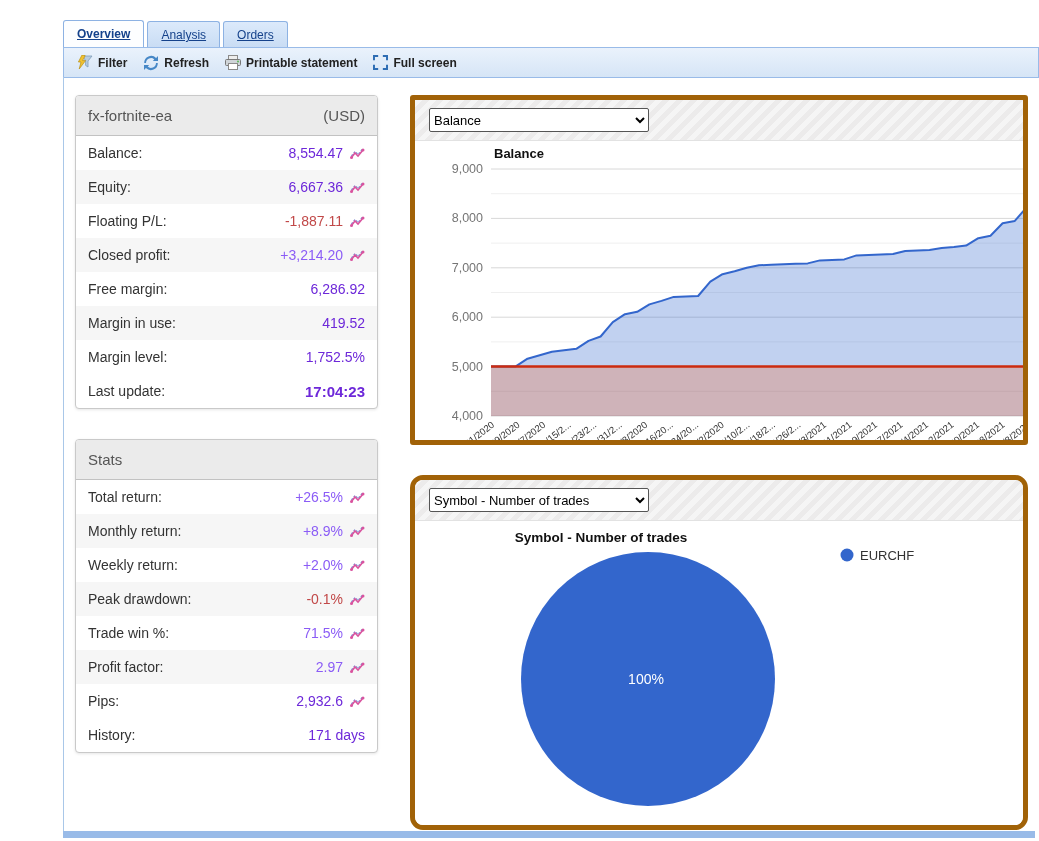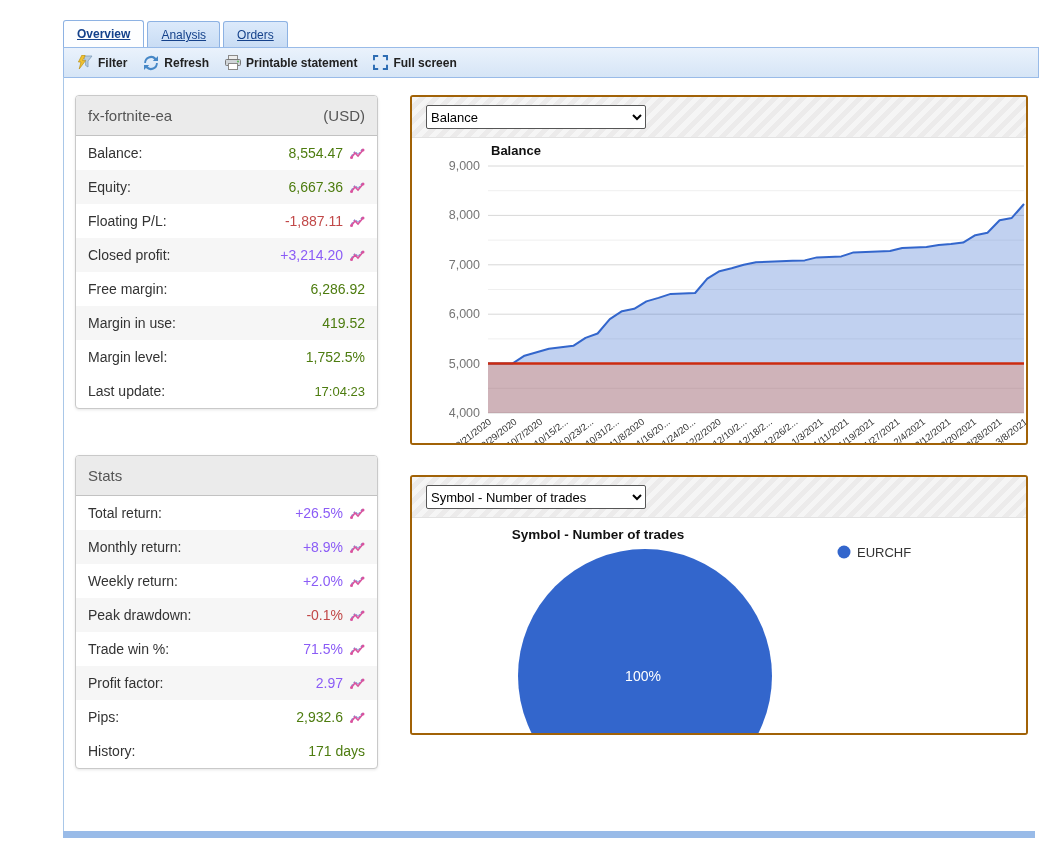--- a/index.html
+++ b/index.html
@@ -16,35 +16,35 @@
            background:linear-gradient(#eaf2fc,#d6e5f6);border:1px solid #99bbe8;
            display:flex;align-items:center;padding:0 6px;gap:2px;}
   .tool{display:flex;align-items:center;gap:5px;font-size:12px;color:#222;padding:0 7px;cursor:pointer;height:24px;font-weight:bold;}
   .tool svg{display:block;}
   
   .vline{position:absolute;left:63px;top:77px;width:1px;height:760px;background:#a9c7e8;}
   .bottom-bar{position:absolute;left:63px;top:831px;width:972px;height:7px;background:#99bbe8;}
   
   .left-col{position:absolute;left:75px;top:95px;width:303px;}
   .panel{background:#fff;border:1px solid #c9c9c9;border-radius:4px;box-shadow:0 1px 3px rgba(0,0,0,.10);
-         overflow:hidden;margin-bottom:46px;}
+         overflow:hidden;margin-bottom:30px;}
   .panel-header{height:40px;box-sizing:border-box;display:flex;align-items:center;justify-content:space-between;
                 padding:0 12px;background:#ebebeb;border-bottom:1px solid #c2c2c2;color:#555;font-size:15px;}
   .prow{display:flex;align-items:center;justify-content:space-between;height:34px;padding:0 12px;font-size:14px;color:#333;}
   .prow.alt{background:#f6f6f6;}
   .pright{display:flex;align-items:center;gap:7px;}
-  .pval{color:#4d7c0f;}
+  .pval{color:#6d28d9;}
   .pval.positive{color:#8b5cf6;}
   .pval.negative{color:#c14848;}
-  .pval.small{font-size:13px;}
+  .pval.small{font-size:15px;font-weight:bold;}
   .mini-icon{display:flex;align-items:center;cursor:pointer;}
   .check-icon{display:flex;align-items:center;}
   
   .right-col{position:absolute;left:410px;top:95px;width:618px;}
-  .chart-card{box-sizing:border-box;border:2px solid #a16207;border-radius:3px;background:#fff;overflow:hidden;margin-bottom:30px;}
+  .chart-card{box-sizing:border-box;border:5px solid #a16207;border-radius:3px;background:#fff;overflow:hidden;margin-bottom:30px;}
   .chart-card-header{height:40px;display:flex;align-items:center;padding:0 14px;
        background:repeating-linear-gradient(135deg,#f5f5f5 0 5px,#ecebeb 5px 10px);border-bottom:1px solid #e2e2e2;}
   .chart-select{width:220px;height:24px;font-size:13px;border:1px solid #555;border-radius:2px;background:#fff;
        font-family:"Liberation Sans","DejaVu Sans",sans-serif;}
   .chart-body{background:#fff;}
   .chart-body svg{display:block;}
 </style>
 </head>
 <body>
 
@@ -354,21 +354,21 @@
             <text x="488.3809523809524" y="285" text-anchor="end" font-size="9.5" fill="#333" transform="rotate(-38 488.3809523809524 285)">1/27/2021</text>
             <text x="513.9047619047619" y="285" text-anchor="end" font-size="9.5" fill="#333" transform="rotate(-38 513.9047619047619 285)">2/4/2021</text>
             <text x="539.4285714285714" y="285" text-anchor="end" font-size="9.5" fill="#333" transform="rotate(-38 539.4285714285714 285)">2/12/2021</text>
             <text x="564.952380952381" y="285" text-anchor="end" font-size="9.5" fill="#333" transform="rotate(-38 564.952380952381 285)">2/20/2021</text>
             <text x="590.4761904761905" y="285" text-anchor="end" font-size="9.5" fill="#333" transform="rotate(-38 590.4761904761905 285)">2/28/2021</text>
             <text x="616" y="285" text-anchor="end" font-size="9.5" fill="#333" transform="rotate(-38 616 285)">3/8/2021</text>
           </svg>
         </div>
     </div>
 
-    <div class="chart-card" style="height:260px;">
+    <div class="chart-card" style="height:355px;border-radius:13px;">
       <div class="chart-card-header">
         <select class="chart-select">
           <option>Symbol - Number of trades</option>
         </select>
       </div>
       <div class="chart-body" id="pie-chart">
           <svg width="616" height="313" viewBox="0 0 616 313">
             <text x="186" y="21" text-anchor="middle" font-size="13.5" font-weight="bold" fill="#111">Symbol - Number of trades</text>
             <circle cx="233" cy="158" r="127" fill="#3366cc"></circle>
             <text x="231" y="163" text-anchor="middle" font-size="14" fill="#ffffff">100%</text>

